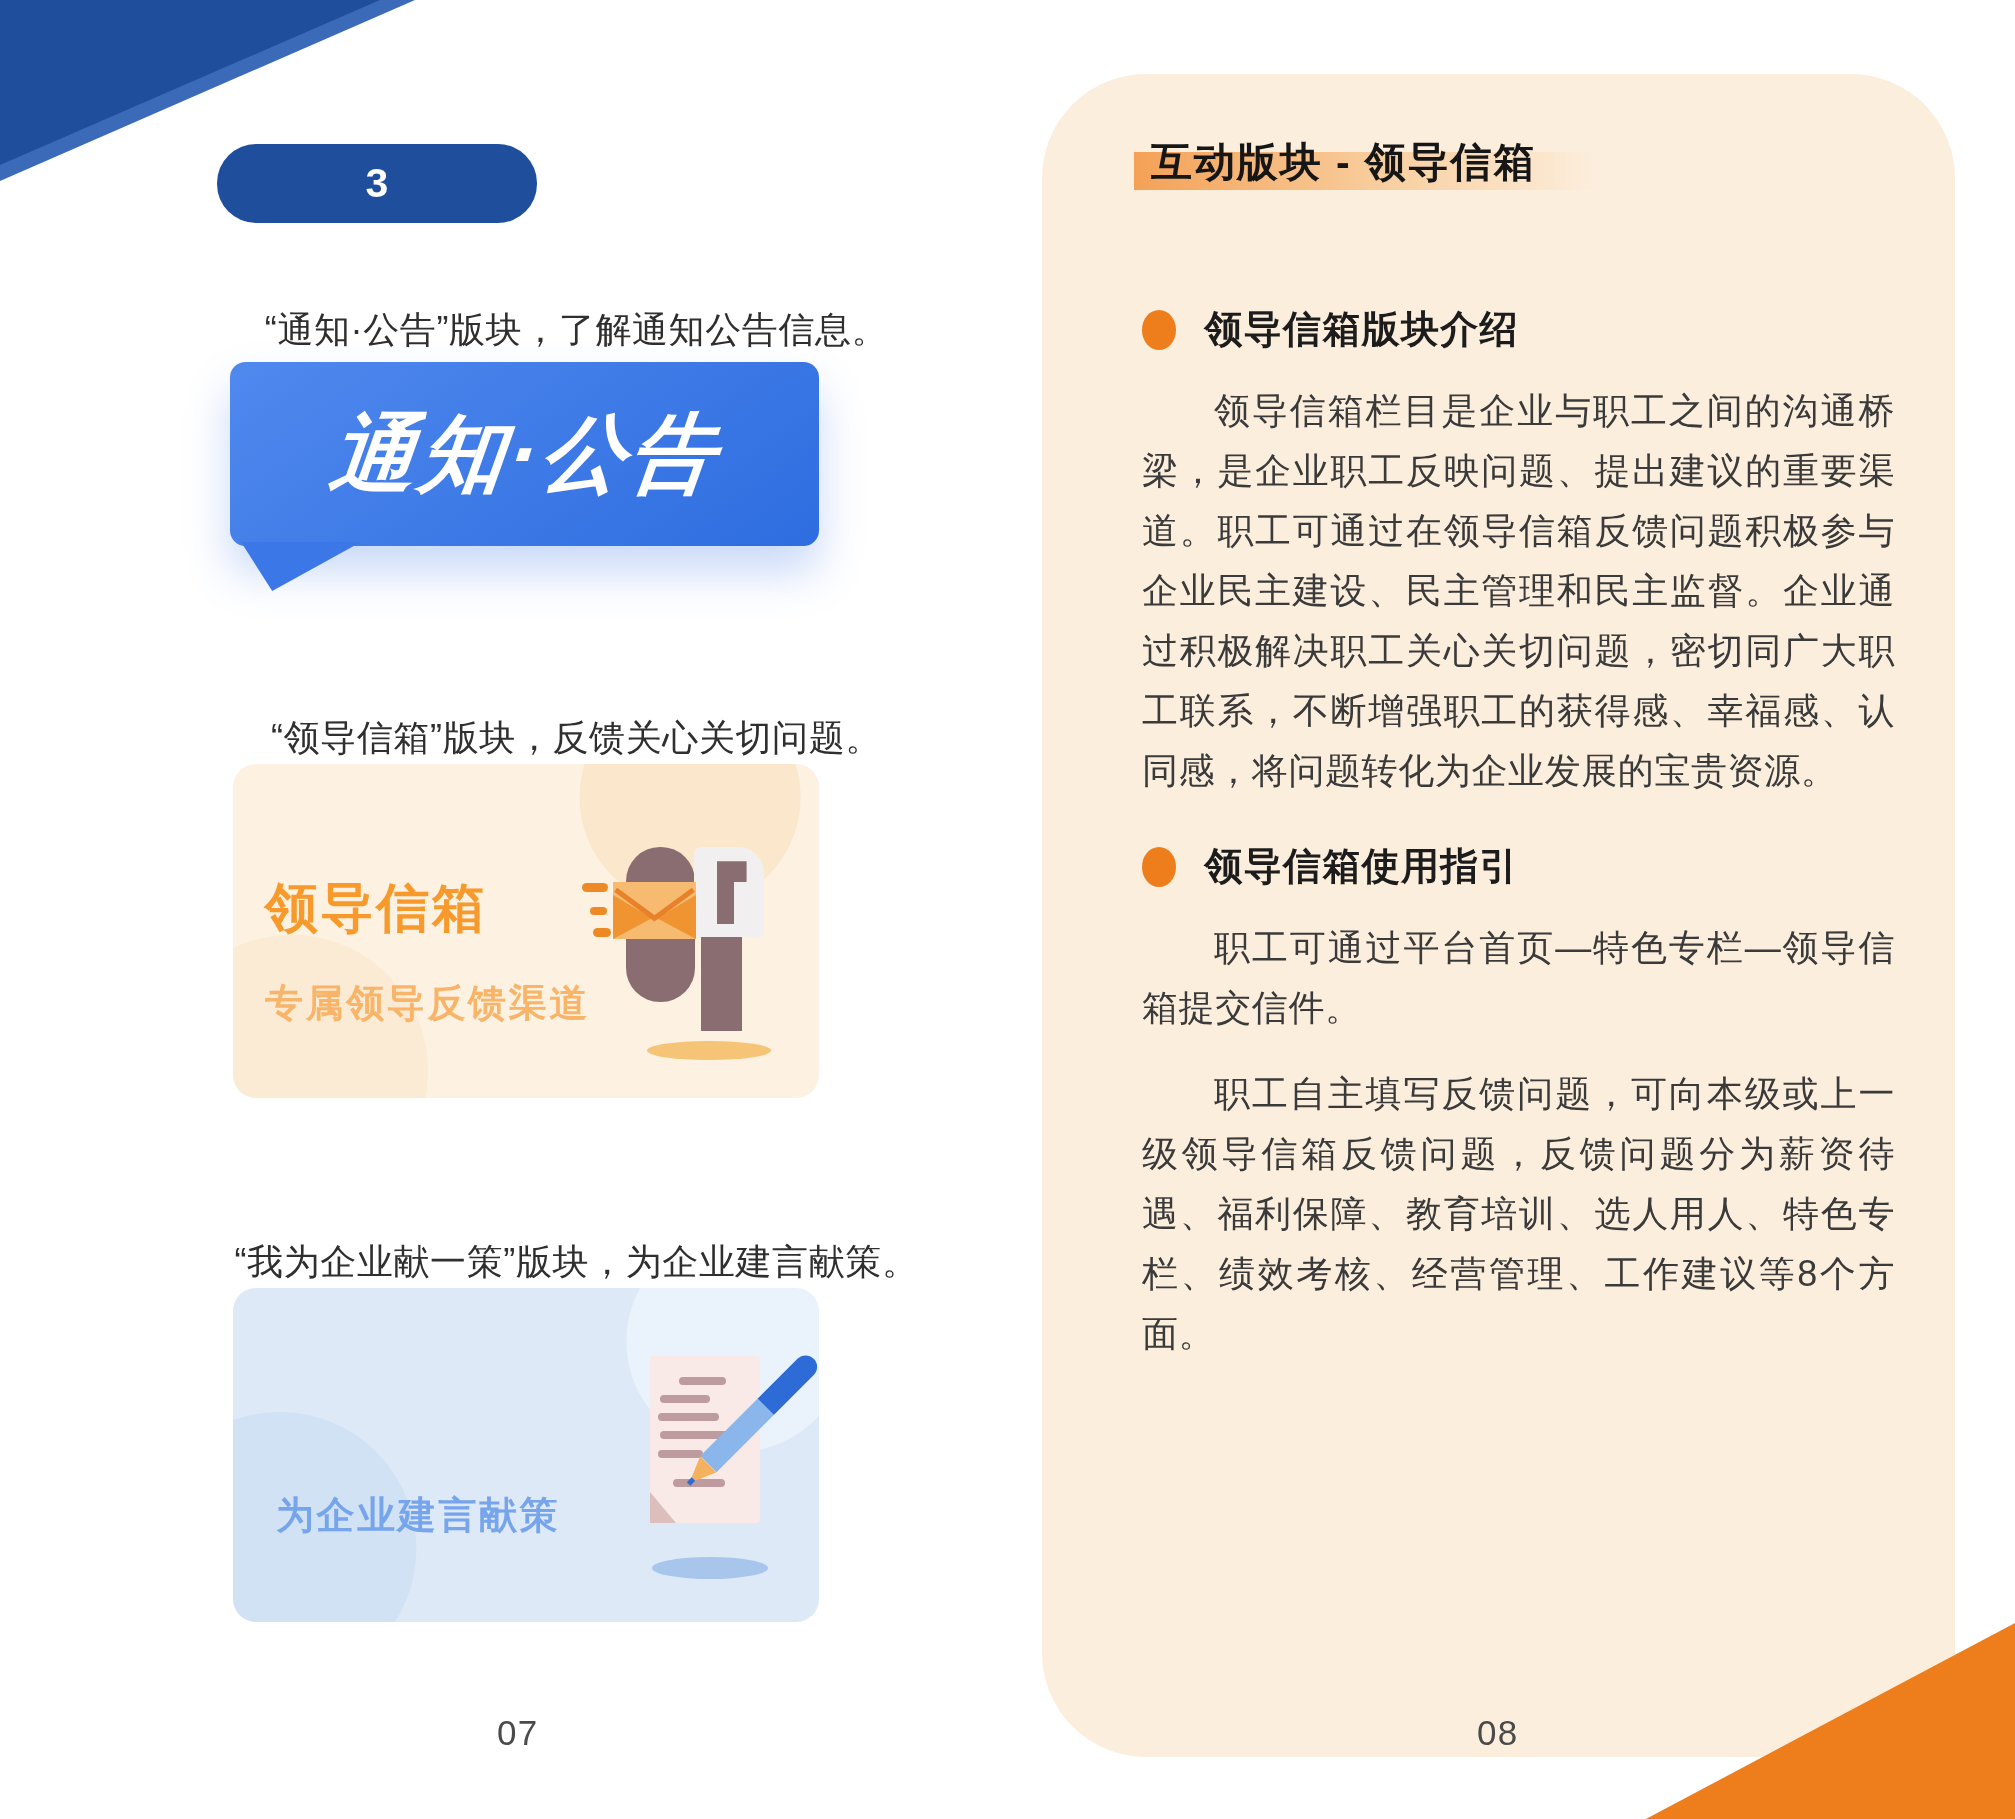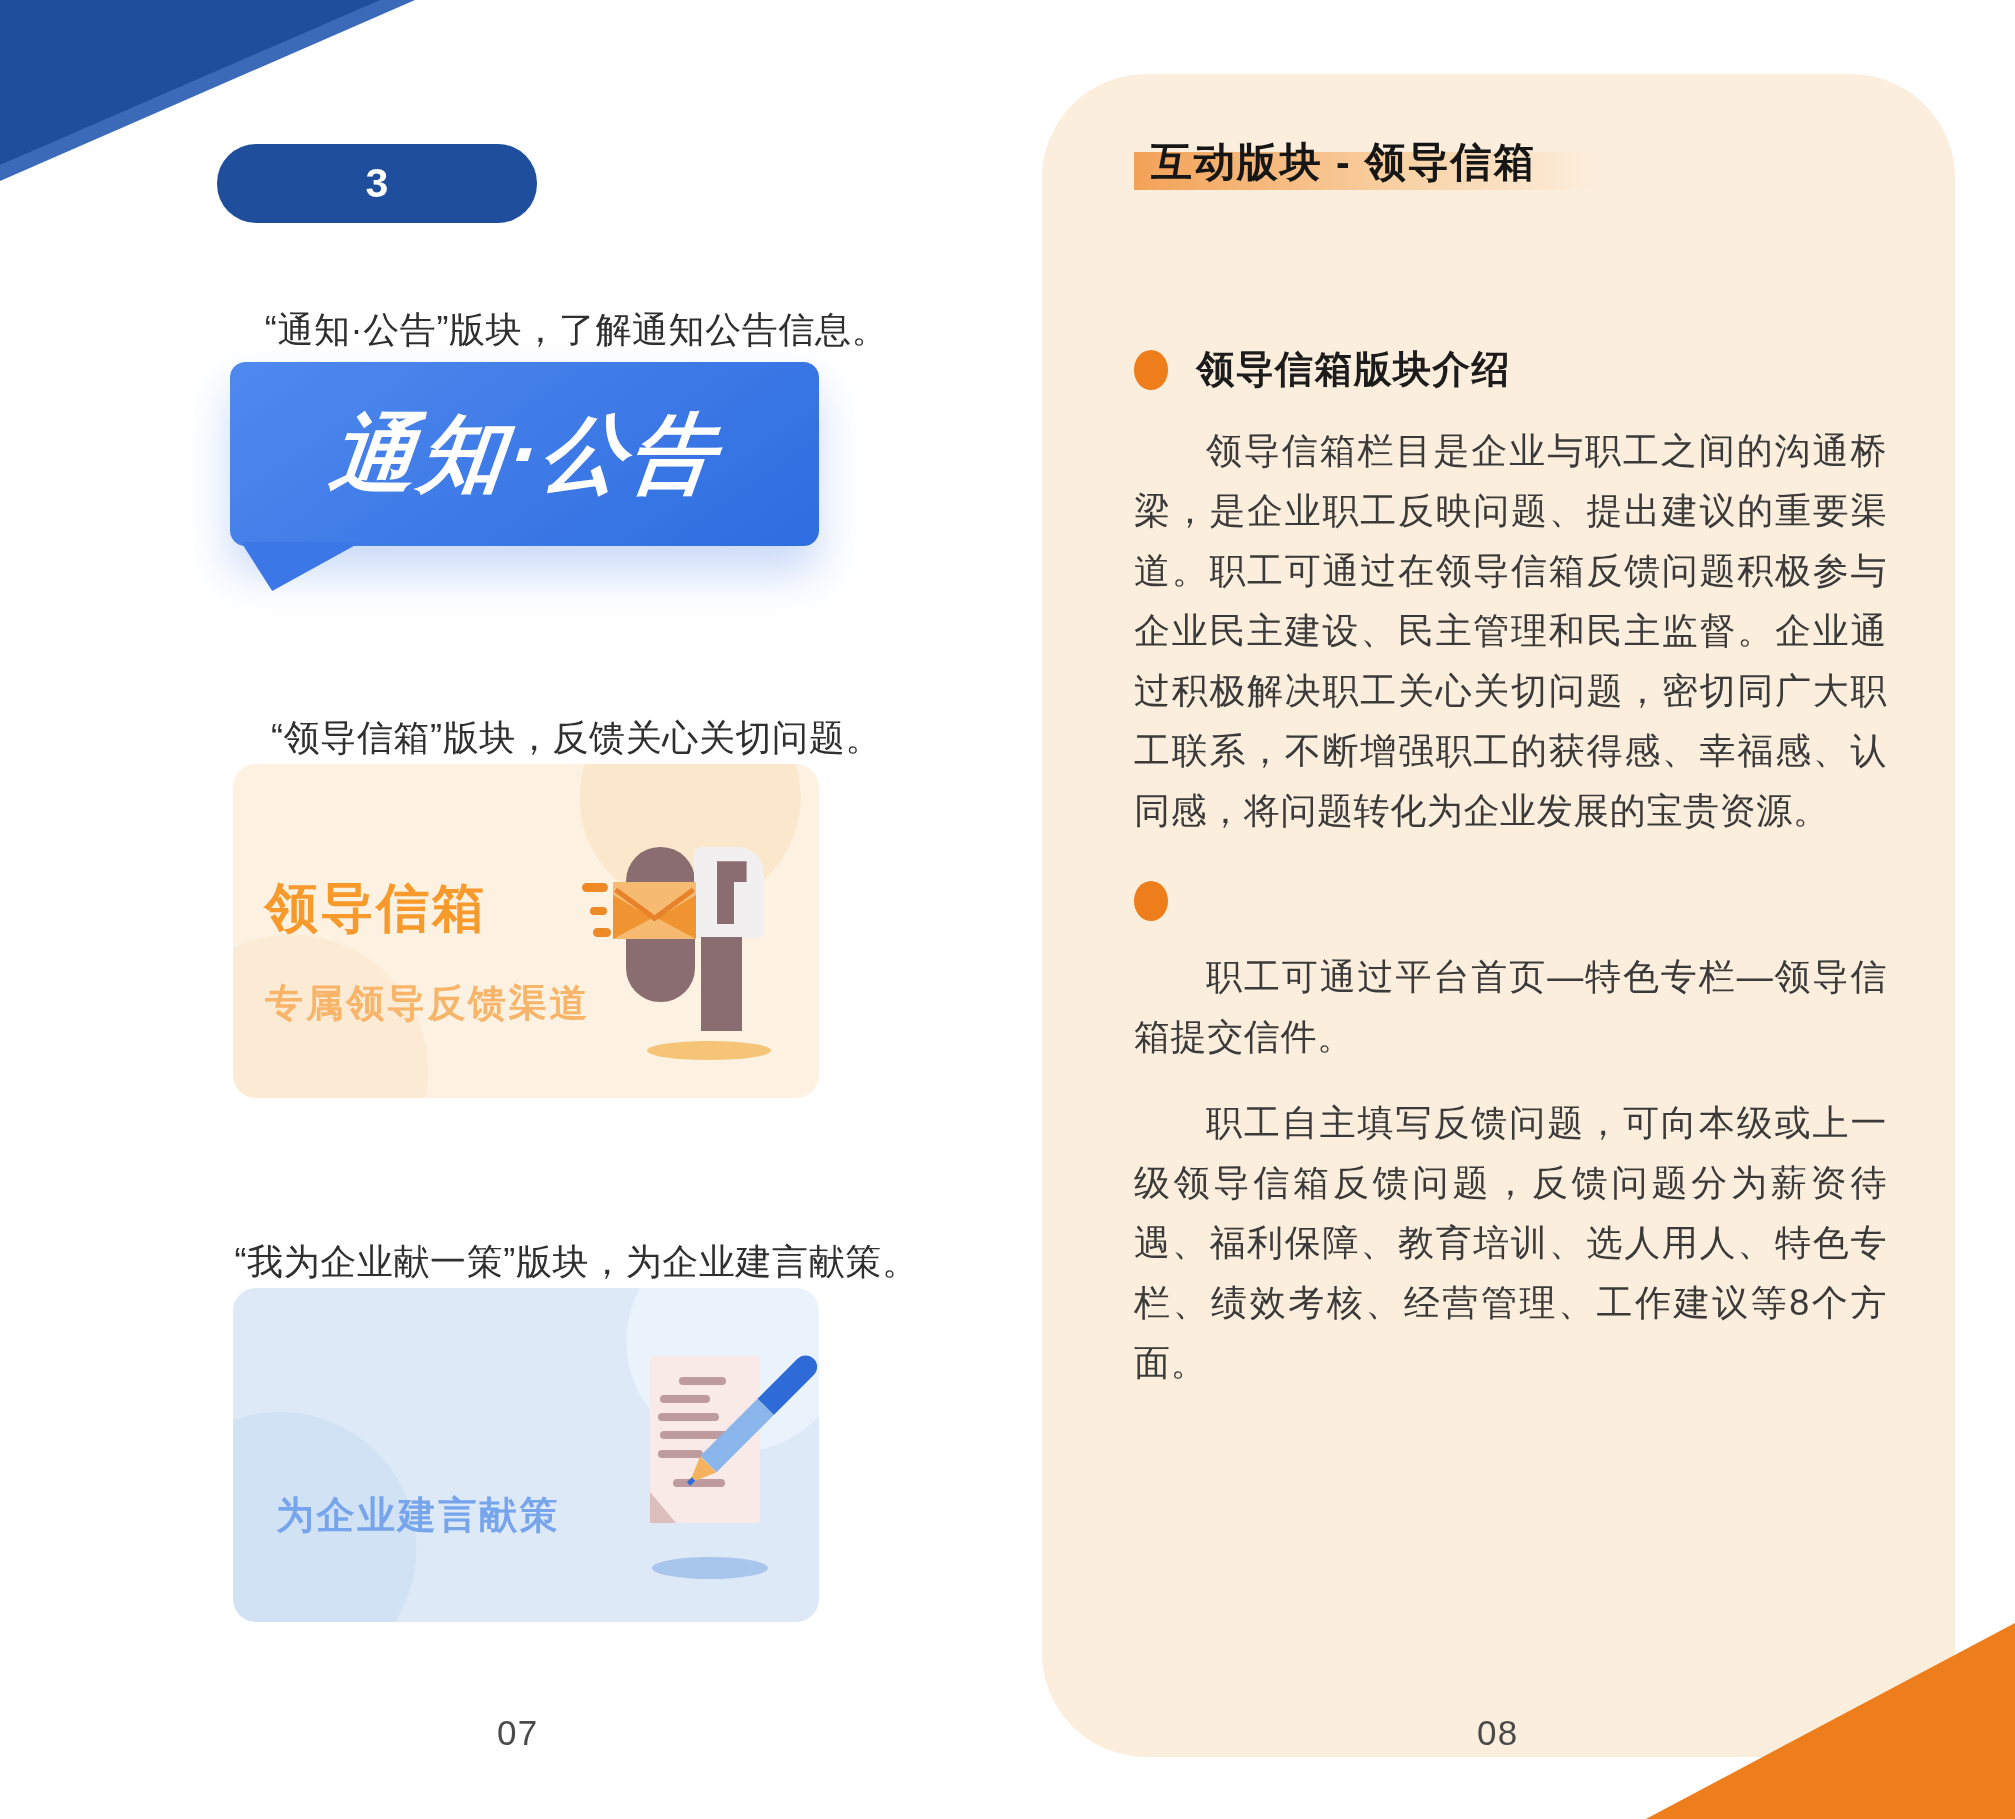--- a/index.html
+++ b/index.html
@@ -95,21 +95,21 @@
   .pn-left{left:497px;top:1713px;}
   .pn-right{left:1477px;top:1713px;}
 
   
   .panel{position:absolute;left:1042px;top:74px;width:913px;height:1683px;border-radius:104px;
          background:#fceedd;}
   .panel-title-bar{position:absolute;left:92px;top:78px;width:463px;height:38px;
                    background:linear-gradient(90deg,#f4a157 0%,#f8cfa0 55%,rgba(252,238,221,0) 100%);}
   .panel-title{position:absolute;left:109px;top:34px;font-size:41px;font-weight:800;color:#161616;
                letter-spacing:1.9px;white-space:nowrap;}
-  .panel-body{position:absolute;left:92px;top:230px;width:753px;margin-top:40px;}
+  .panel-body{position:absolute;left:100px;top:230px;width:753px;}
   .sec-head{display:flex;align-items:center;margin:0 0 6.5px 0;}
   .sec-head.second{margin-top:40px;}
   .bullet{width:34px;height:40px;border-radius:50%;background:#ee7d1c;margin-right:28.5px;flex:0 0 auto;}
   .sec-head h2{margin:0;font-size:38px;font-weight:800;color:#1c1c1c;letter-spacing:1.3px;}
   .panel-body p{margin:26px 0 0 0;font-size:36px;line-height:60px;color:#3a3a3a;
                 text-align:justify;text-indent:2em;letter-spacing:0.6px;}
 </style>
 </head>
 <body>
 
@@ -187,20 +187,21 @@
     <div class="panel-body">
 
       <div class="sec-head">
         <span class="bullet"></span>
         <h2>领导信箱版块介绍</h2>
       </div>
       <p>领导信箱栏目是企业与职工之间的沟通桥梁，是企业职工反映问题、提出建议的重要渠道。职工可通过在领导信箱反馈问题积极参与企业民主建设、民主管理和民主监督。企业通过积极解决职工关心关切问题，密切同广大职工联系，不断增强职工的获得感、幸福感、认同感，将问题转化为企业发展的宝贵资源。</p>
 
       <div class="sec-head second">
         <span class="bullet"></span>
+        <h2>领导信箱使用指引</h2>
       </div>
       <p>职工可通过平台首页—特色专栏—领导信箱提交信件。</p>
       <p>职工自主填写反馈问题，可向本级或上一级领导信箱反馈问题，反馈问题分为薪资待遇、福利保障、教育培训、选人用人、特色专栏、绩效考核、经营管理、工作建议等8个方面。</p>
     </div>
   </div>
 
   <div class="pagenum pn-right">08</div>
 
   <div class="tri-br"></div>
 </div>

